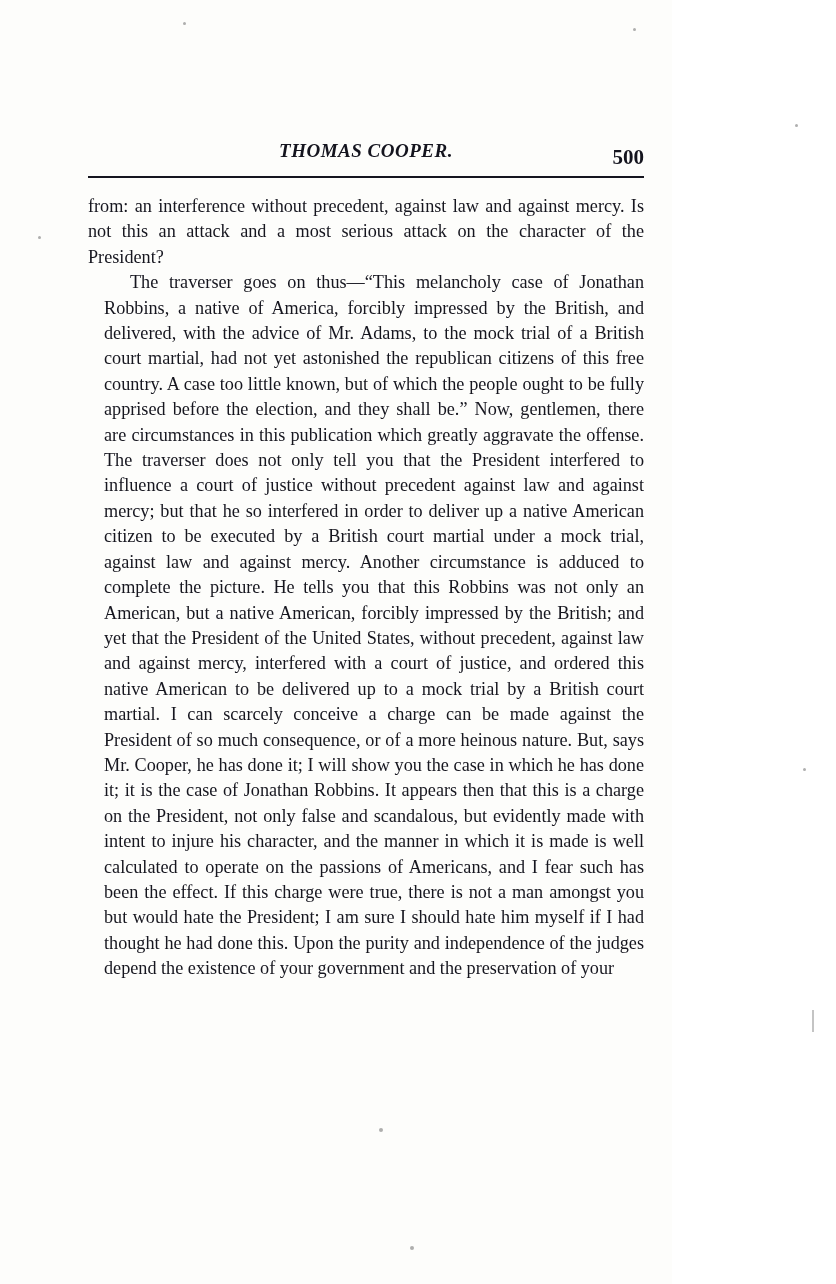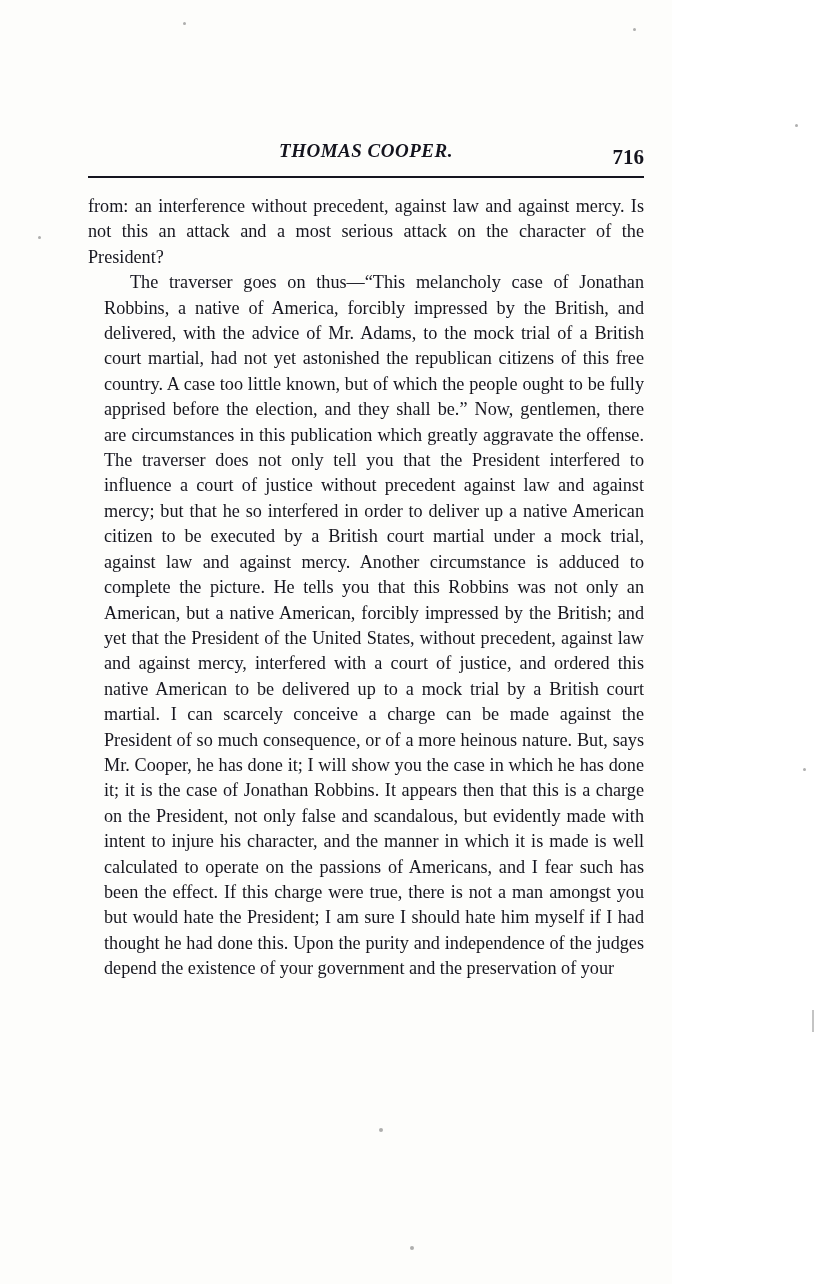--- a/index.html
+++ b/index.html
@@ -100,21 +100,21 @@
   <span class="speck" style="left:795px; top:124px; width:3px; height:3px;"></span>
   <span class="speck" style="left:803px; top:768px; width:3px; height:3px;"></span>
   <span class="speck" style="left:379px; top:1128px; width:4px; height:4px;"></span>
   <span class="speck" style="left:410px; top:1246px; width:4px; height:4px;"></span>
   <span class="edge-mark" style="left:812px; top:1010px; width:2px; height:22px;"></span>
 
   <div class="content">
 
     <div class="header-row">
       <div class="running-head">THOMAS COOPER.</div>
-      <div class="folio">716</div>
+      <div class="folio">500</div>
     </div>
 
     <hr class="rule">
 
     <div class="body-text">
       <p>from: an interference without precedent, against law and against mercy. Is not this an attack and a most serious attack on the character of the President?</p>
       <p class="indent">The traverser goes on thus—“This melancholy case of Jonathan Robbins, a native of America, forcibly impressed by the British, and delivered, with the advice of Mr. Adams, to the mock trial of a British court martial, had not yet astonished the republican citizens of this free country. A case too little known, but of which the people ought to be fully apprised before the election, and they shall be.” Now, gentlemen, there are circumstances in this publication which greatly aggravate the offense. The traverser does not only tell you that the President interfered to influence a court of justice without precedent against law and against mercy; but that he so interfered in order to deliver up a native American citizen to be executed by a British court martial under a mock trial, against law and against mercy. Another circumstance is adduced to complete the picture. He tells you that this Robbins was not only an American, but a native American, forcibly impressed by the British; and yet that the President of the United States, without precedent, against law and against mercy, interfered with a court of justice, and ordered this native American to be delivered up to a mock trial by a British court martial. I can scarcely conceive a charge can be made against the President of so much consequence, or of a more heinous nature. But, says Mr. Cooper, he has done it; I will show you the case in which he has done it; it is the case of Jonathan Robbins. It appears then that this is a charge on the President, not only false and scandalous, but evidently made with intent to injure his character, and the manner in which it is made is well calculated to operate on the passions of Americans, and I fear such has been the effect. If this charge were true, there is not a man amongst you but would hate the President; I am sure I should hate him myself if I had thought he had done this. Upon the purity and independence of the judges depend the existence of your government and the preservation of your</p>
     </div>
 
   </div>

